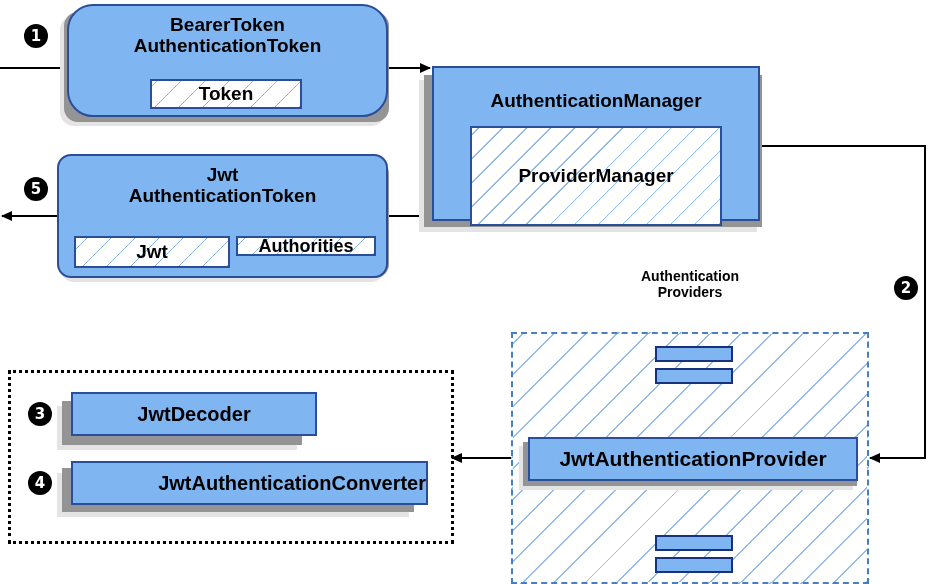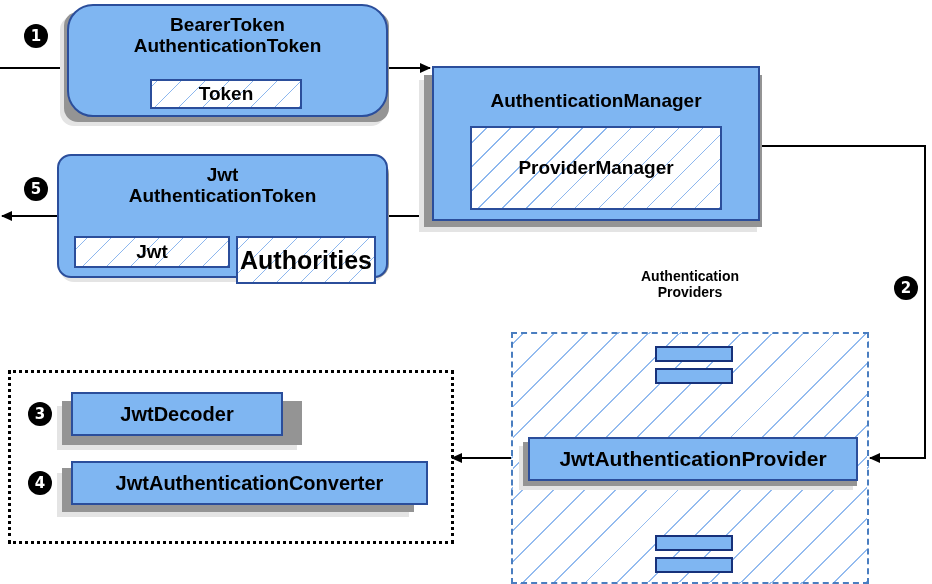--- a/index.html
+++ b/index.html
@@ -182,21 +182,21 @@
   <div class="node" style="left:528px; top:437px; width:330px; height:44px; font-size:21px;">
     <span>JwtAuthenticationProvider</span>
   </div>
 
   <div class="shadow light" style="left:419px; top:80px; width:338px; height:152px;"></div>
   <div class="shadow" style="left:424px; top:75px; width:338px; height:152px;"></div>
   <div class="node" style="left:432px; top:66px; width:328px; height:155px; font-size:19px;
               flex-direction:column; justify-content:flex-start; padding-top:22px;">
     <span>AuthenticationManager</span>
   </div>
-  <div class="subbox" style="left:470px; top:126px; width:252px; height:84px; font-size:19px;">
+  <div class="subbox" style="left:470px; top:126px; width:252px; height:100px; font-size:19px;">
     <span>ProviderManager</span>
   </div>
 
   <div class="shadow rounded light" style="left:60px; top:16px; width:325px; height:110px;"></div>
   <div class="shadow rounded" style="left:64px; top:12px; width:325px; height:110px;"></div>
   <div class="node rounded" style="left:67px; top:4px; width:321px; height:113px; font-size:19px;
               flex-direction:column; justify-content:flex-start; padding-top:8px;border-radius:26px;">
     <span>BearerToken</span>
     <span>AuthenticationToken</span>
   </div>
@@ -207,35 +207,35 @@
   <div class="shadow rounded light" style="left:60px; top:164px; width:325px; height:118px;"></div>
   <div class="shadow rounded" style="left:64px; top:160px; width:325px; height:118px;"></div>
   <div class="node rounded" style="left:57px; top:154px; width:331px; height:124px; font-size:19px;
               flex-direction:column; justify-content:flex-start; padding-top:8px;">
     <span>Jwt</span>
     <span>AuthenticationToken</span>
   </div>
   <div class="subbox" style="left:74px; top:236px; width:156px; height:32px; font-size:19px;">
     <span>Jwt</span>
   </div>
-  <div class="subbox" style="left:236px; top:236px; width:140px; height:48px; font-size:25px;">
+  <div class="subbox" style="left:236px; top:236px; width:140px; height:20px; font-size:18px;">
     <span>Authorities</span>
   </div>
 
   <div class="dotted-container" style="left:8px; top:370px; width:446px; height:174px;"></div>
 
   <div class="shadow light" style="left:57px; top:406px; width:240px; height:44px;"></div>
   <div class="shadow" style="left:62px; top:401px; width:240px; height:44px;"></div>
-  <div class="node" style="left:71px; top:392px; width:212px; height:44px; font-size:20px;">
+  <div class="node" style="left:71px; top:392px; width:246px; height:44px; font-size:20px;">
     <span>JwtDecoder</span>
   </div>
 
   <div class="shadow light" style="left:57px; top:473px; width:352px; height:44px;"></div>
   <div class="shadow" style="left:62px; top:468px; width:352px; height:44px;"></div>
-  <div class="node" style="left:71px; top:461px; width:357px; height:44px; font-size:20px;">
+  <div class="node" style="left:71px; top:461px; width:357px; height:44px; font-size:20px;justify-content:flex-end;">
     <span>JwtAuthenticationConverter</span>
   </div>
 
   <div class="step" style="left:24px; top:24px;">
     <span>1</span>
   </div>
   <div class="step" style="left:24px; top:177px;">
     <span>5</span>
   </div>
   <div class="step" style="left:894px; top:276px;">

